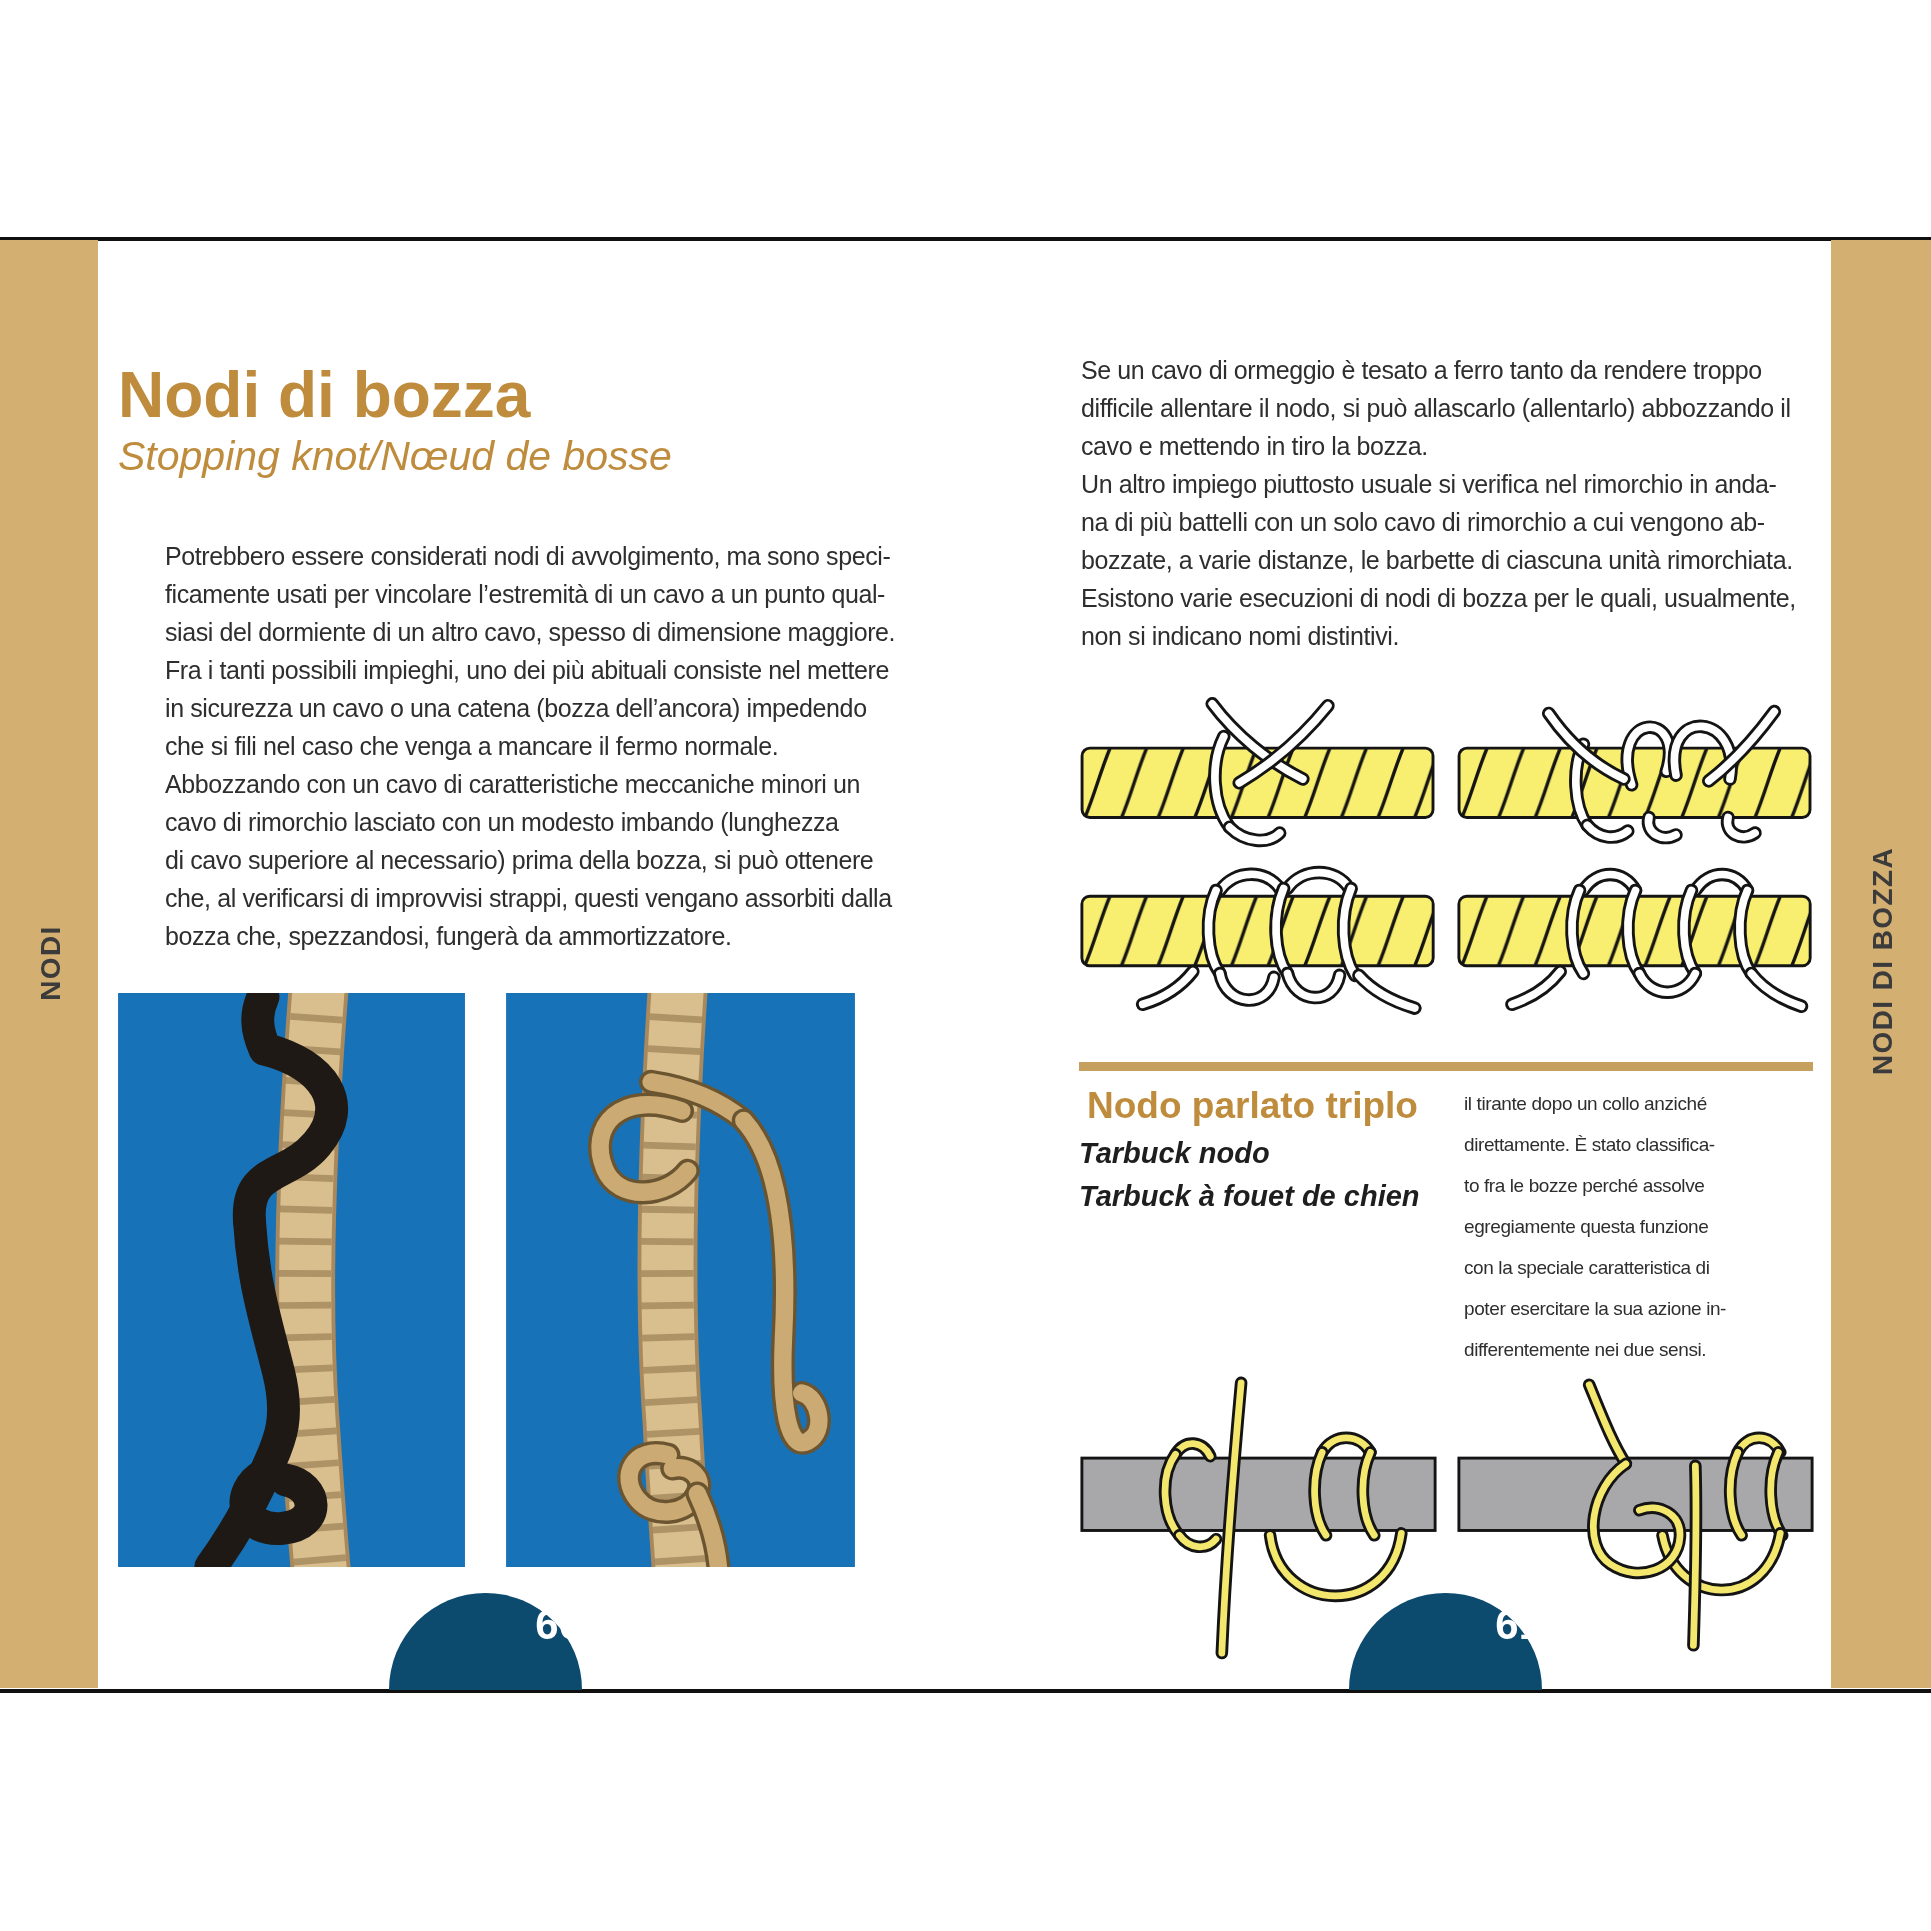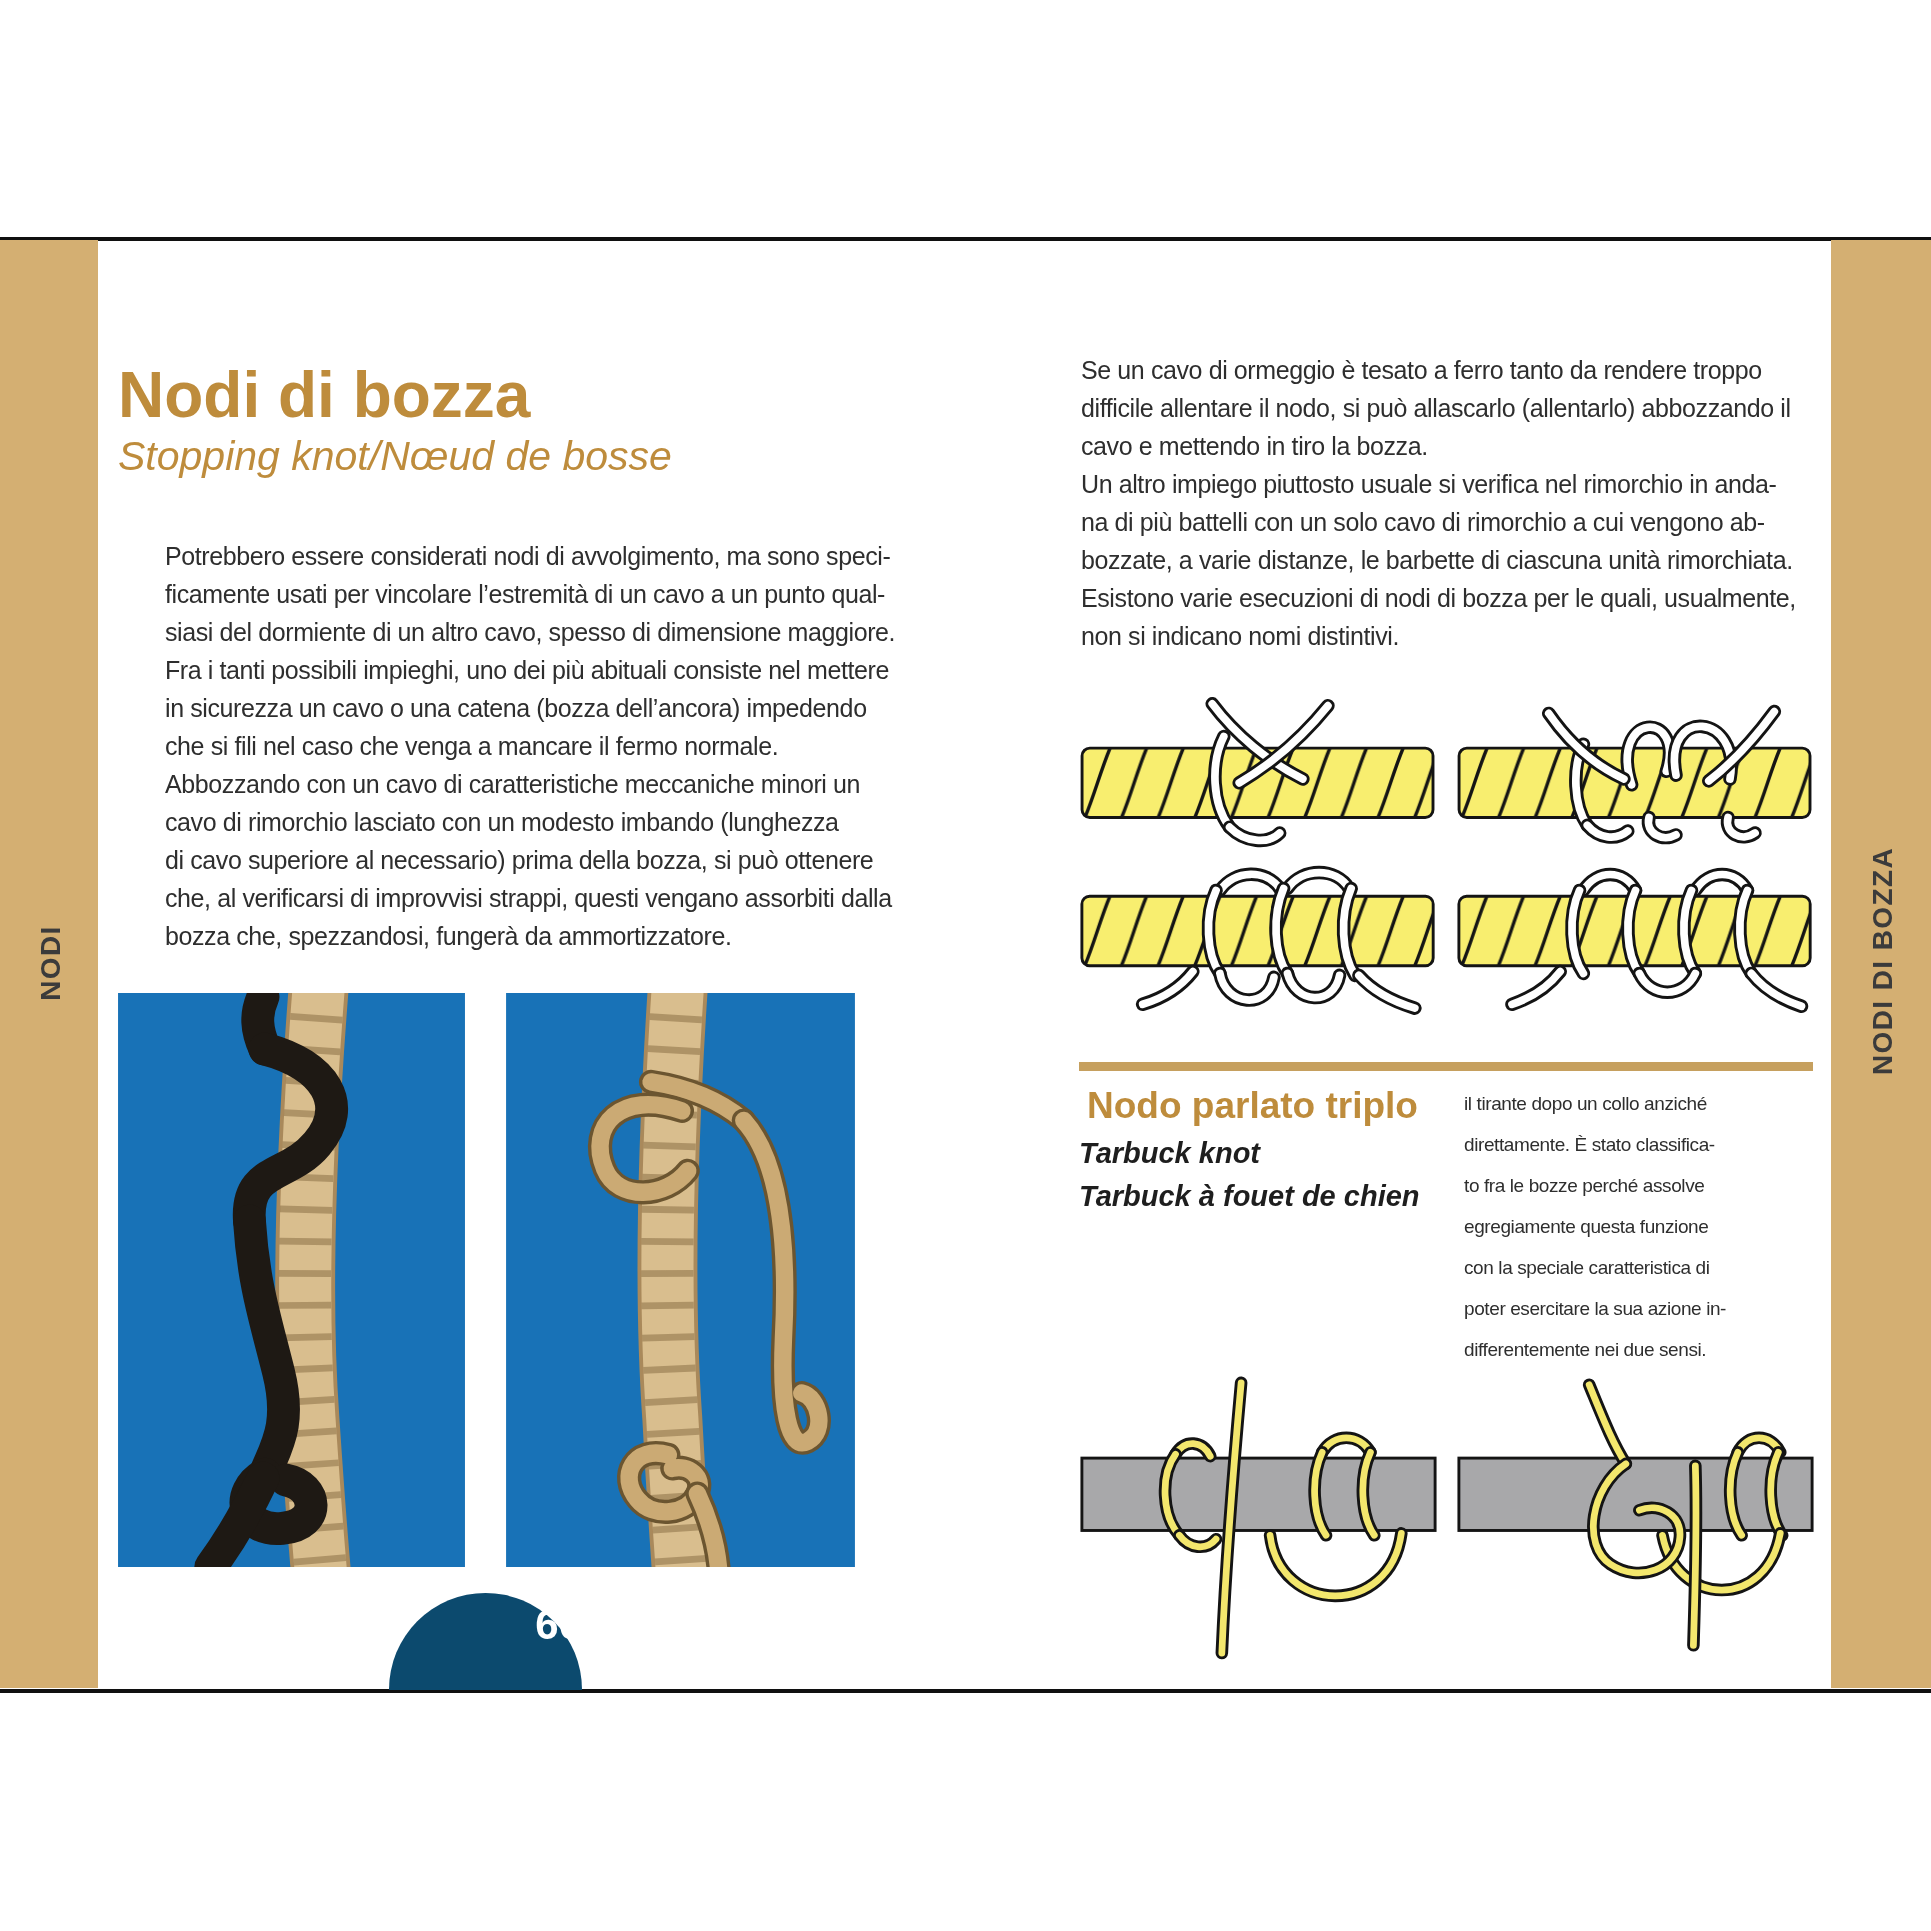--- a/index.html
+++ b/index.html
@@ -196,21 +196,21 @@
       <path class="rw" d="M190,160 C202,186 236,186 248,160"></path>
     <path class="rk" d="M108,158 C94,176 76,186 58,192"></path>
       <path class="rw" d="M108,158 C94,176 76,186 58,192"></path>
     <path class="rk" d="M306,160 C320,178 340,188 358,194"></path>
       <path class="rw" d="M306,160 C320,178 340,188 358,194"></path>
   </svg>
 
   <div class="divider"></div>
 
   <div class="sec-heading">Nodo parlato triplo</div>
-  <div class="sec-sub en">Tarbuck knot</div>
+  <div class="sec-sub en">Tarbuck nodo</div>
   <div class="sec-sub fr">Tarbuck à fouet de chien</div>
 
   <div class="body-text col-text col-right fig" style="position:absolute">il tirante dopo un collo anziché
 direttamente. È stato classifica-
 to fra le bozze perché assolve
 egregiamente questa funzione
 con la speciale caratteristica di
 poter esercitare la sua azione in-
 differentemente nei due sensi.</div>
 
@@ -245,15 +245,18 @@
     <path class="yk" d="M214,170 C228,244 322,248 336,168"></path>
       <path class="yy" d="M214,170 C228,244 322,248 336,168"></path>
     <path class="yk" d="M138,14 C152,48 162,74 176,96"></path>
       <path class="yy" d="M138,14 C152,48 162,74 176,96"></path>
     <path class="yk" d="M176,96 C140,120 130,180 160,200 C190,220 230,205 232,172 C234,148 210,136 190,144"></path>
     <path class="yy" d="M176,96 C140,120 130,180 160,200 C190,220 230,205 232,172 C234,148 210,136 190,144"></path>
     <path class="yk" d="M248,98 C250,160 248,220 246,284"></path>
       <path class="yy" d="M248,98 C250,160 248,220 246,284"></path>
   </svg>
 
+  <div class="dome p61">
+    <span>61</span>
+  </div>
 
 </div>
 
 
 </body></html>

